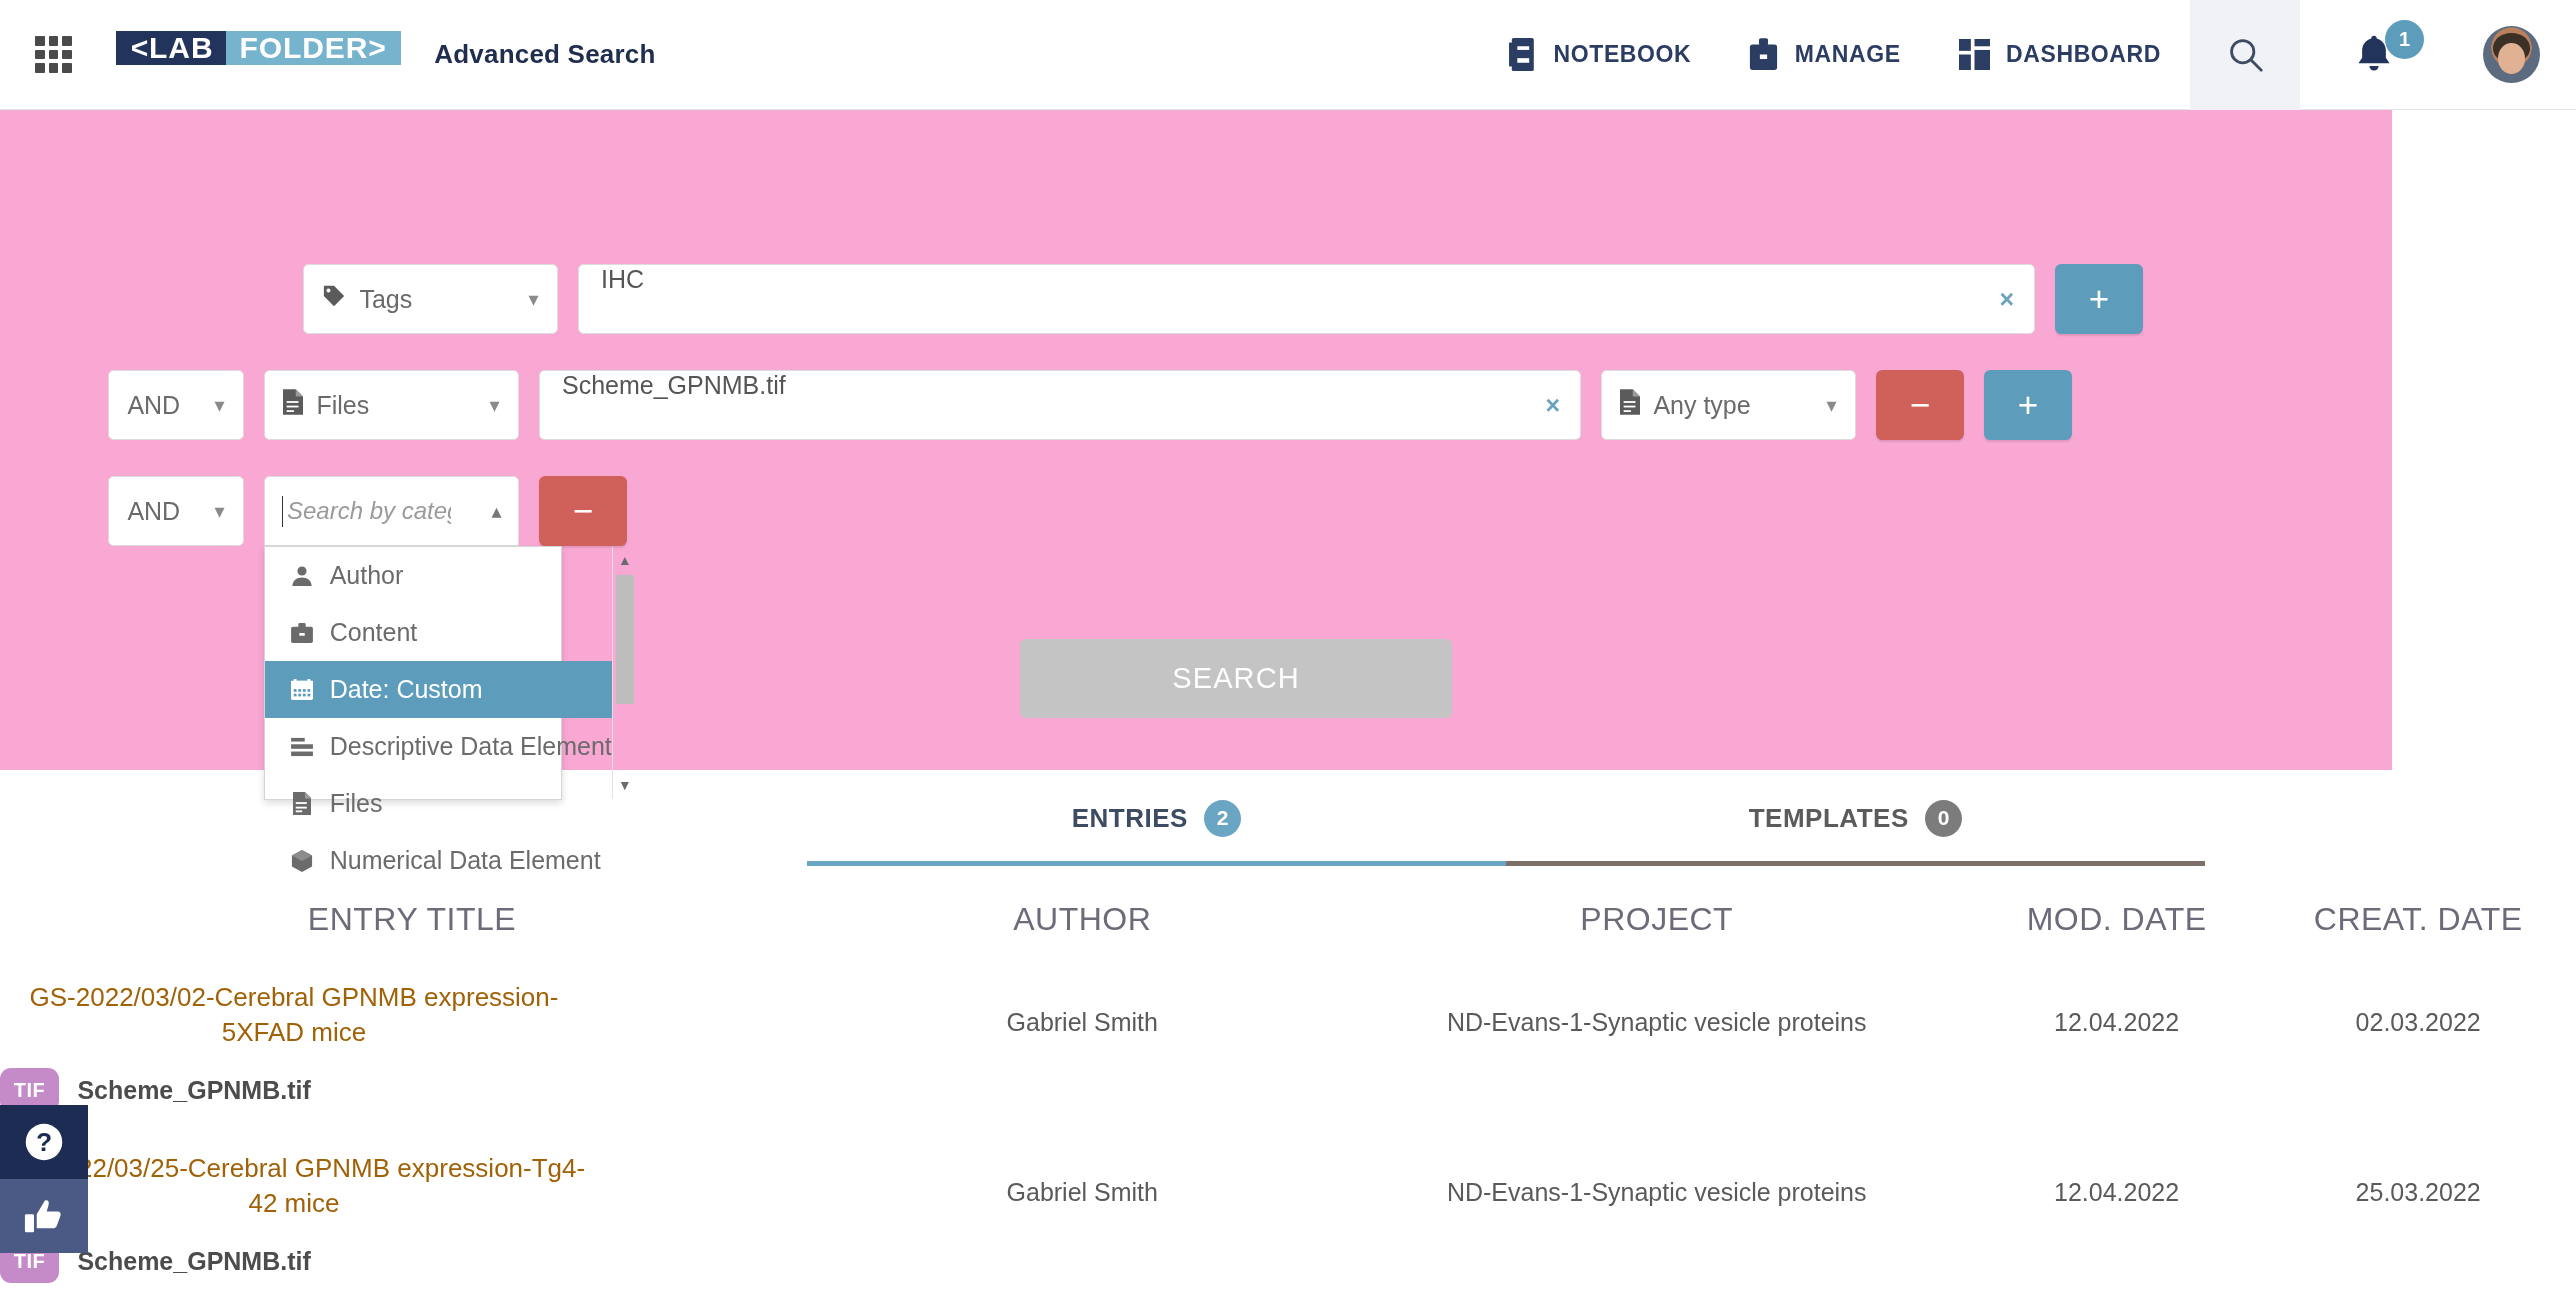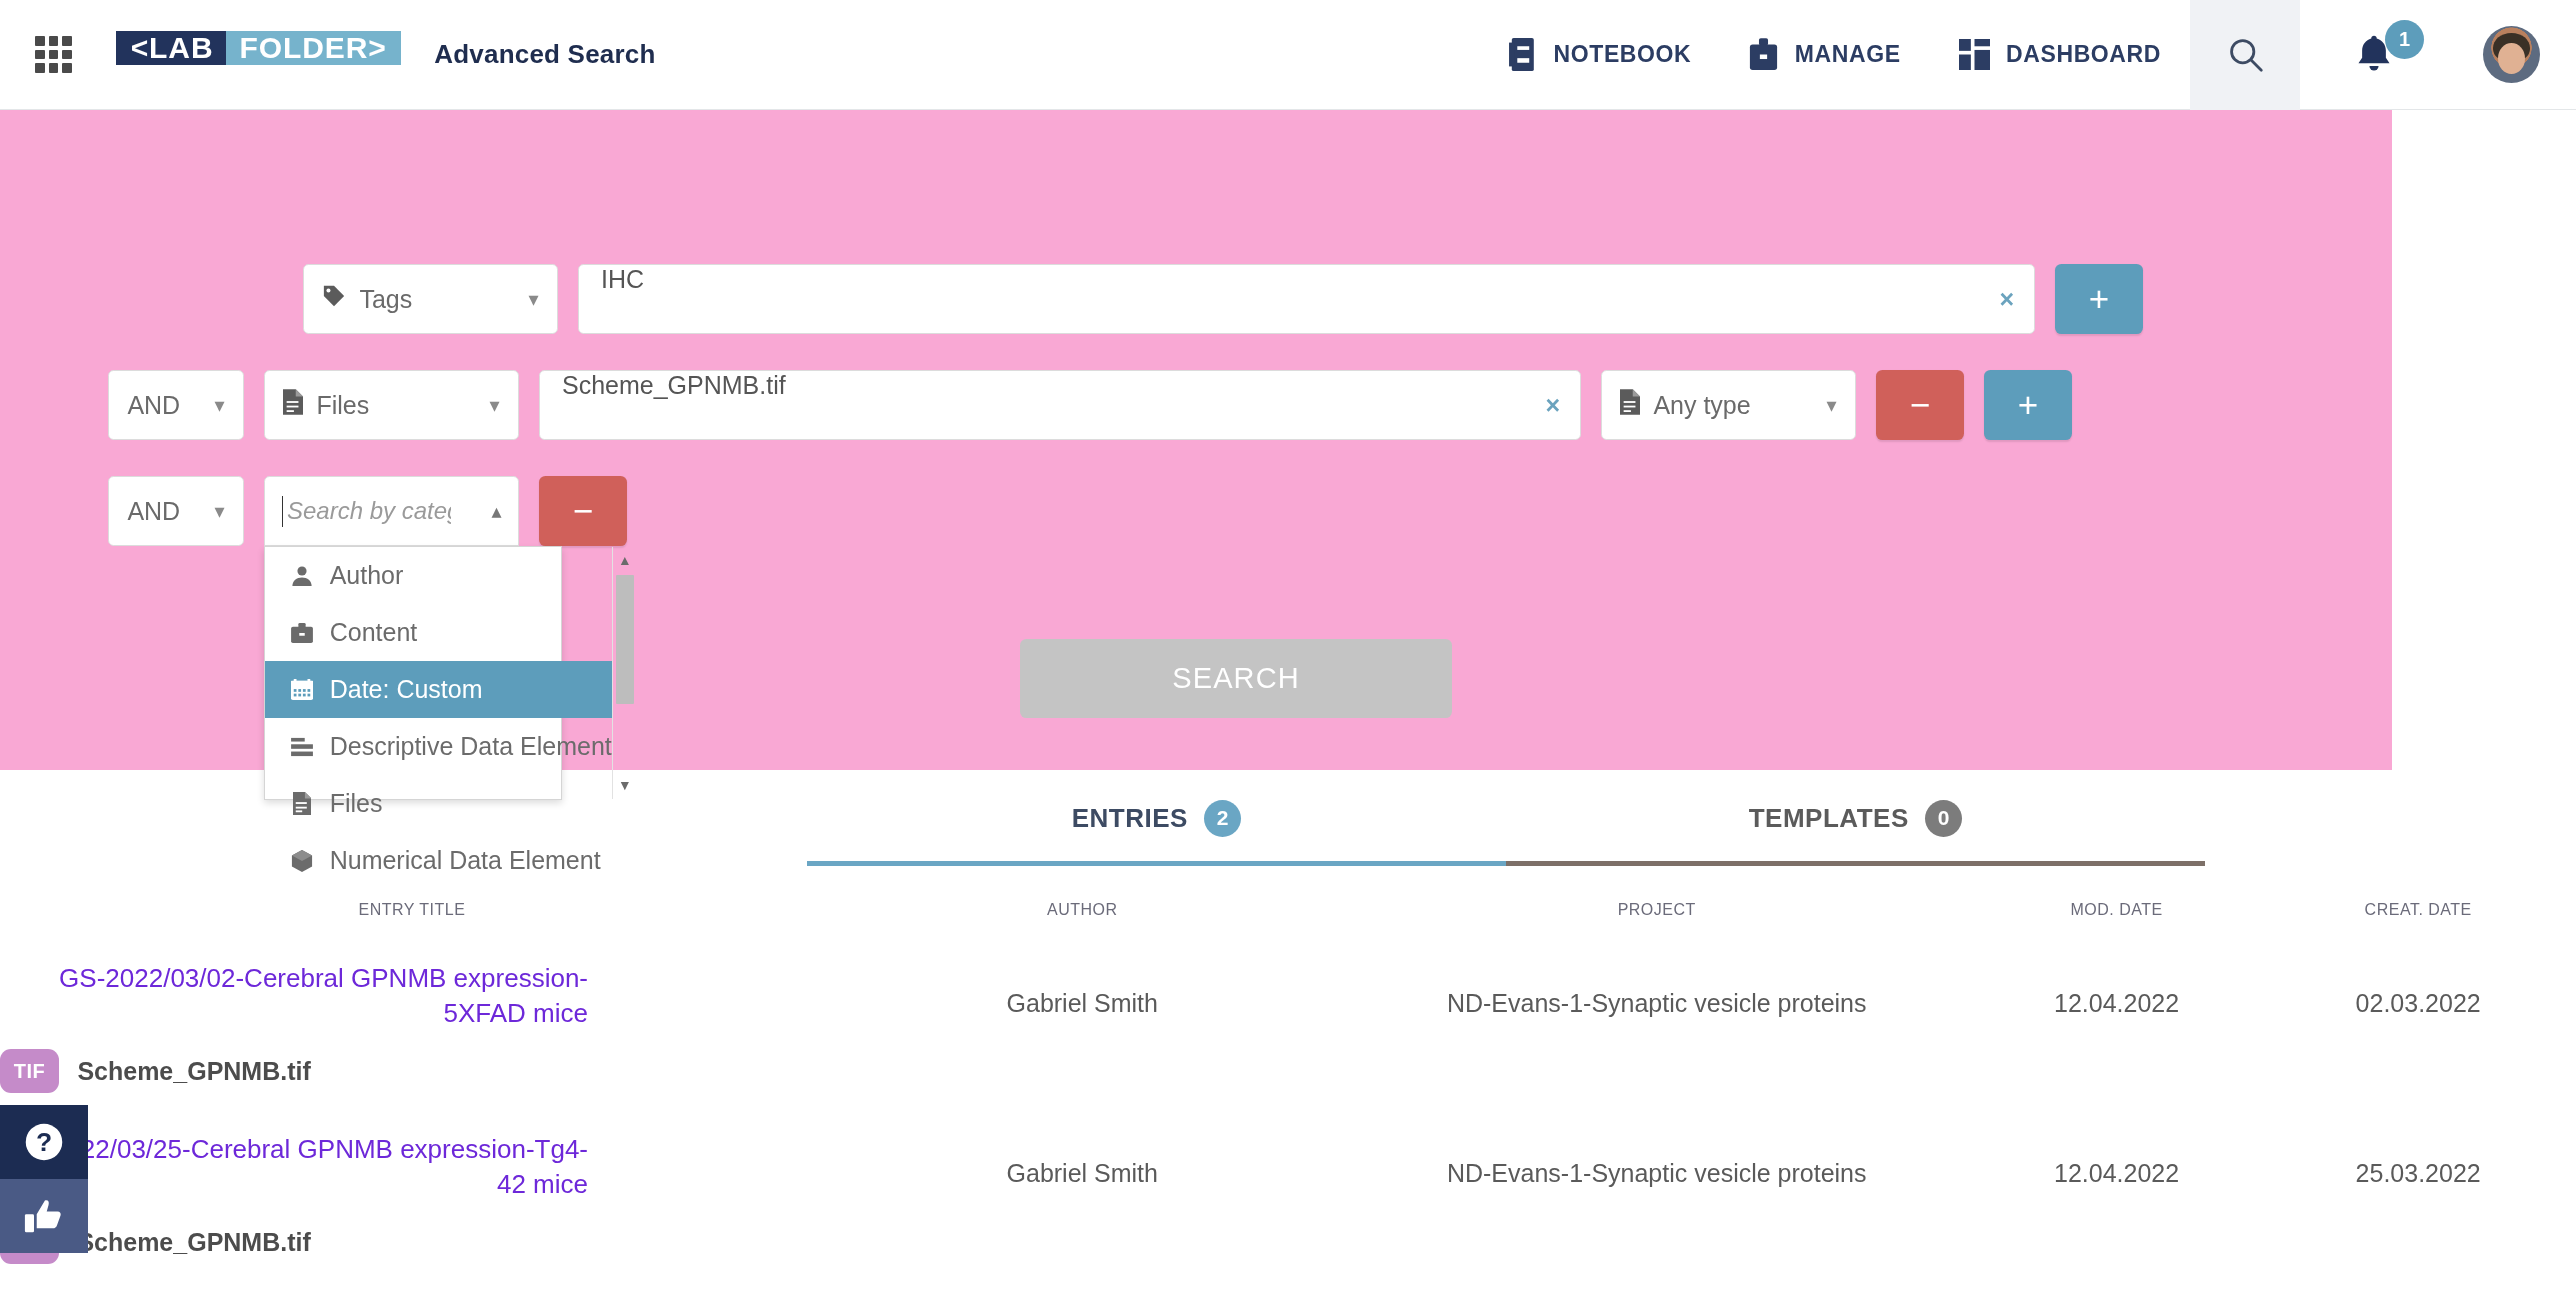--- a/index.html
+++ b/index.html
@@ -238,36 +238,36 @@
     font-size: 21px; color: #ffffff; padding: 0 5.5px;
   }
   .tab.active .count { background: #6aa6c4; }
   .tab.inactive .count { background: #7c7c7c; }
   .tab .ubar { position: absolute; bottom: 0; left: 0; width: 100%; height: 5.5px; }
   .tab.active .ubar { background: #6aa6c4; }
   .tab.inactive .ubar { background: #7d7068; }
 
   table.res { width: 2576px; border-collapse: collapse; table-layout: fixed; }
   table.res th {
-    font-size: 16px; color: #6b6b7a; font-weight: 400;
+    font-size: 32px; color: #6b6b7a; font-weight: 400;
     padding: 35px 0 27.6px 0; text-align: center; letter-spacing: 0.5px;
   }
   table.res td {
     font-size: 25px; color: #5a5a5a;
     padding: 14.7px 0 24px 0; vertical-align: top; text-align: center;
   }
   .col-title { width: 791px; }
   .col-author { width: 496px; }
   .col-project { width: 607px; }
   .col-mod { width: 276px; }
   .col-creat { width: 303px; }
   td.tcell { text-align: left; padding-left: 118px; }
   .elink {
-    color: #6d28d9; font-size: 26px; line-height: 1.34;
-    cursor: pointer; display: block; max-width: 588px; text-align: right;
+    color: #a16207; font-size: 26px; line-height: 1.34;
+    cursor: pointer; display: block; max-width: 588px;
   }
   .attach { display: flex; align-items: center; gap: 18.4px; margin-top: 18.4px; }
   .tifbadge {
     width: 59px; height: 44px; border-radius: 11px;
     background: #c58bc9; color: #ffffff;
     display: flex; align-items: center; justify-content: center;
     font-size: 20px; font-weight: 700; letter-spacing: 0.5px;
   }
   .fname { font-size: 25px; font-weight: 700; color: #4c4c4c; cursor: pointer; }
   .vmid { padding-top: 42px !important; }

